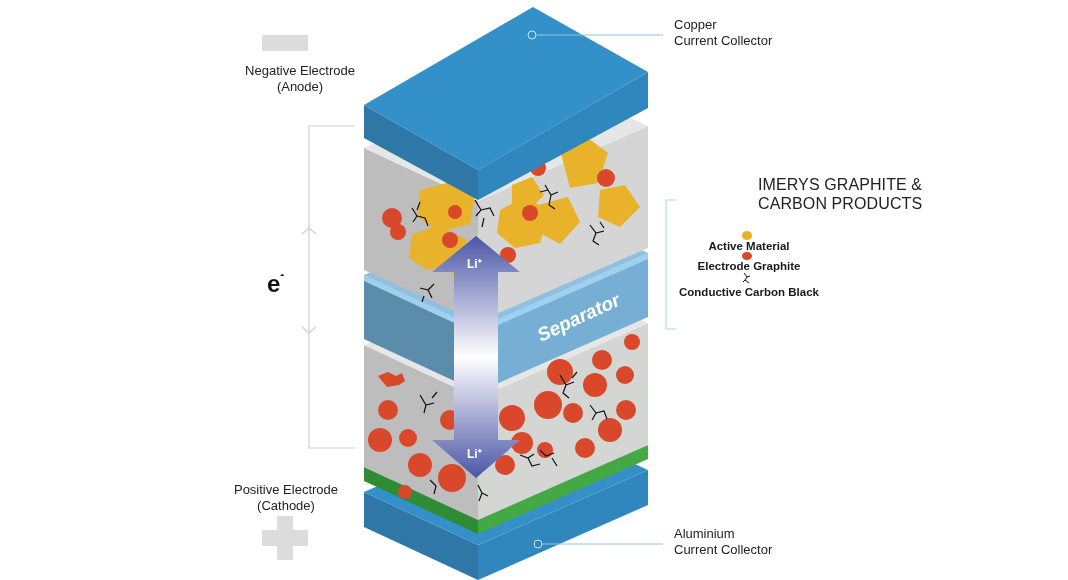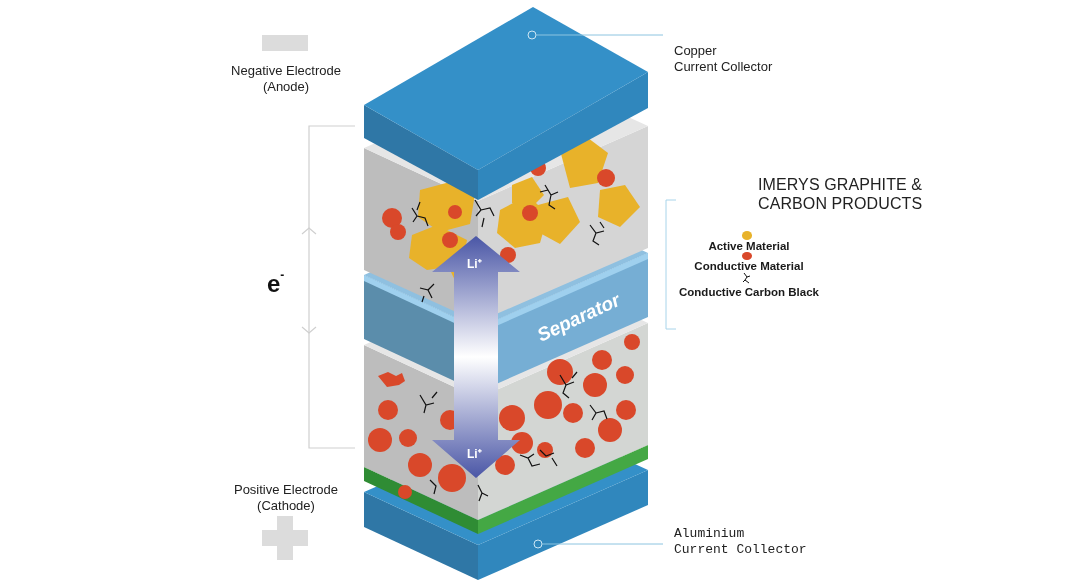--- a/index.html
+++ b/index.html
@@ -150,51 +150,51 @@
     <circle cx="538" cy="544" r="4" stroke="#cde6f4"></circle>
     <line x1="542" y1="544" x2="663" y2="544"></line>
     <polyline points="676,200 666,200 666,329 676,329" stroke="#a8d4ea"></polyline>
   </g>
 
   <text x="0" y="0" transform="translate(541,342) rotate(-25)" fill="#ffffff" font-family="Liberation Sans, sans-serif" font-size="19" font-style="italic" font-weight="bold">Separator</text>
   <text x="467" y="268" fill="#ffffff" font-family="Liberation Sans, sans-serif" font-size="12" font-weight="bold">Li⁺</text>
   <text x="467" y="458" fill="#ffffff" font-family="Liberation Sans, sans-serif" font-size="12" font-weight="bold">Li⁺</text>
 </svg>
 
-<div class="lbl" style="left:674px; top:17px;margin-top:26px;">
+<div class="lbl" style="left:674px; top:17px;">
   <div>Copper</div>
   <div>Current Collector</div>
 </div>
-<div class="lbl center" style="left:218px; top:63px; width:136px;">
+<div class="lbl center" style="left:232px; top:63px; width:136px;">
   <div>Negative Electrode</div>
   <div>(Anode)</div>
 </div>
 <div class="lbl center" style="left:218px; top:482px; width:136px;">
   <div>Positive Electrode</div>
   <div>(Cathode)</div>
 </div>
-<div class="lbl" style="left:674px; top:526px;font-family:Liberation Mono, monospace;">
+<div class="lbl" style="left:674px; top:526px;">
   <div>Aluminium</div>
   <div>Current Collector</div>
 </div>
 
 <div class="eminus"><span>e</span><sup>-</sup></div>
 
 <div class="legend-title">
   <div>IMERYS GRAPHITE &amp;</div>
   <div>CARBON PRODUCTS</div>
 </div>
 <div class="legend">
   <div class="legend-item">
     <span class="dot" style="background:#e8b22a"></span>
     <span>Active Material</span>
   </div>
   <div class="legend-item">
     <span class="dot" style="background:#d9482a"></span>
-    <span>Conductive Material</span>
+    <span>Electrode Graphite</span>
   </div>
   <div class="legend-item">
     <span class="cb-glyph">
       <svg width="10" height="12" viewBox="0 0 10 12">
           <path d="M2,1 l3,4 l-2,3 l4,3 M5,5 l3,-1 M3,8 l-2,2" stroke="#111" stroke-width="1" fill="none"></path>
         </svg>
     </span>
     <span>Conductive Carbon Black</span>
   </div>
 </div>

